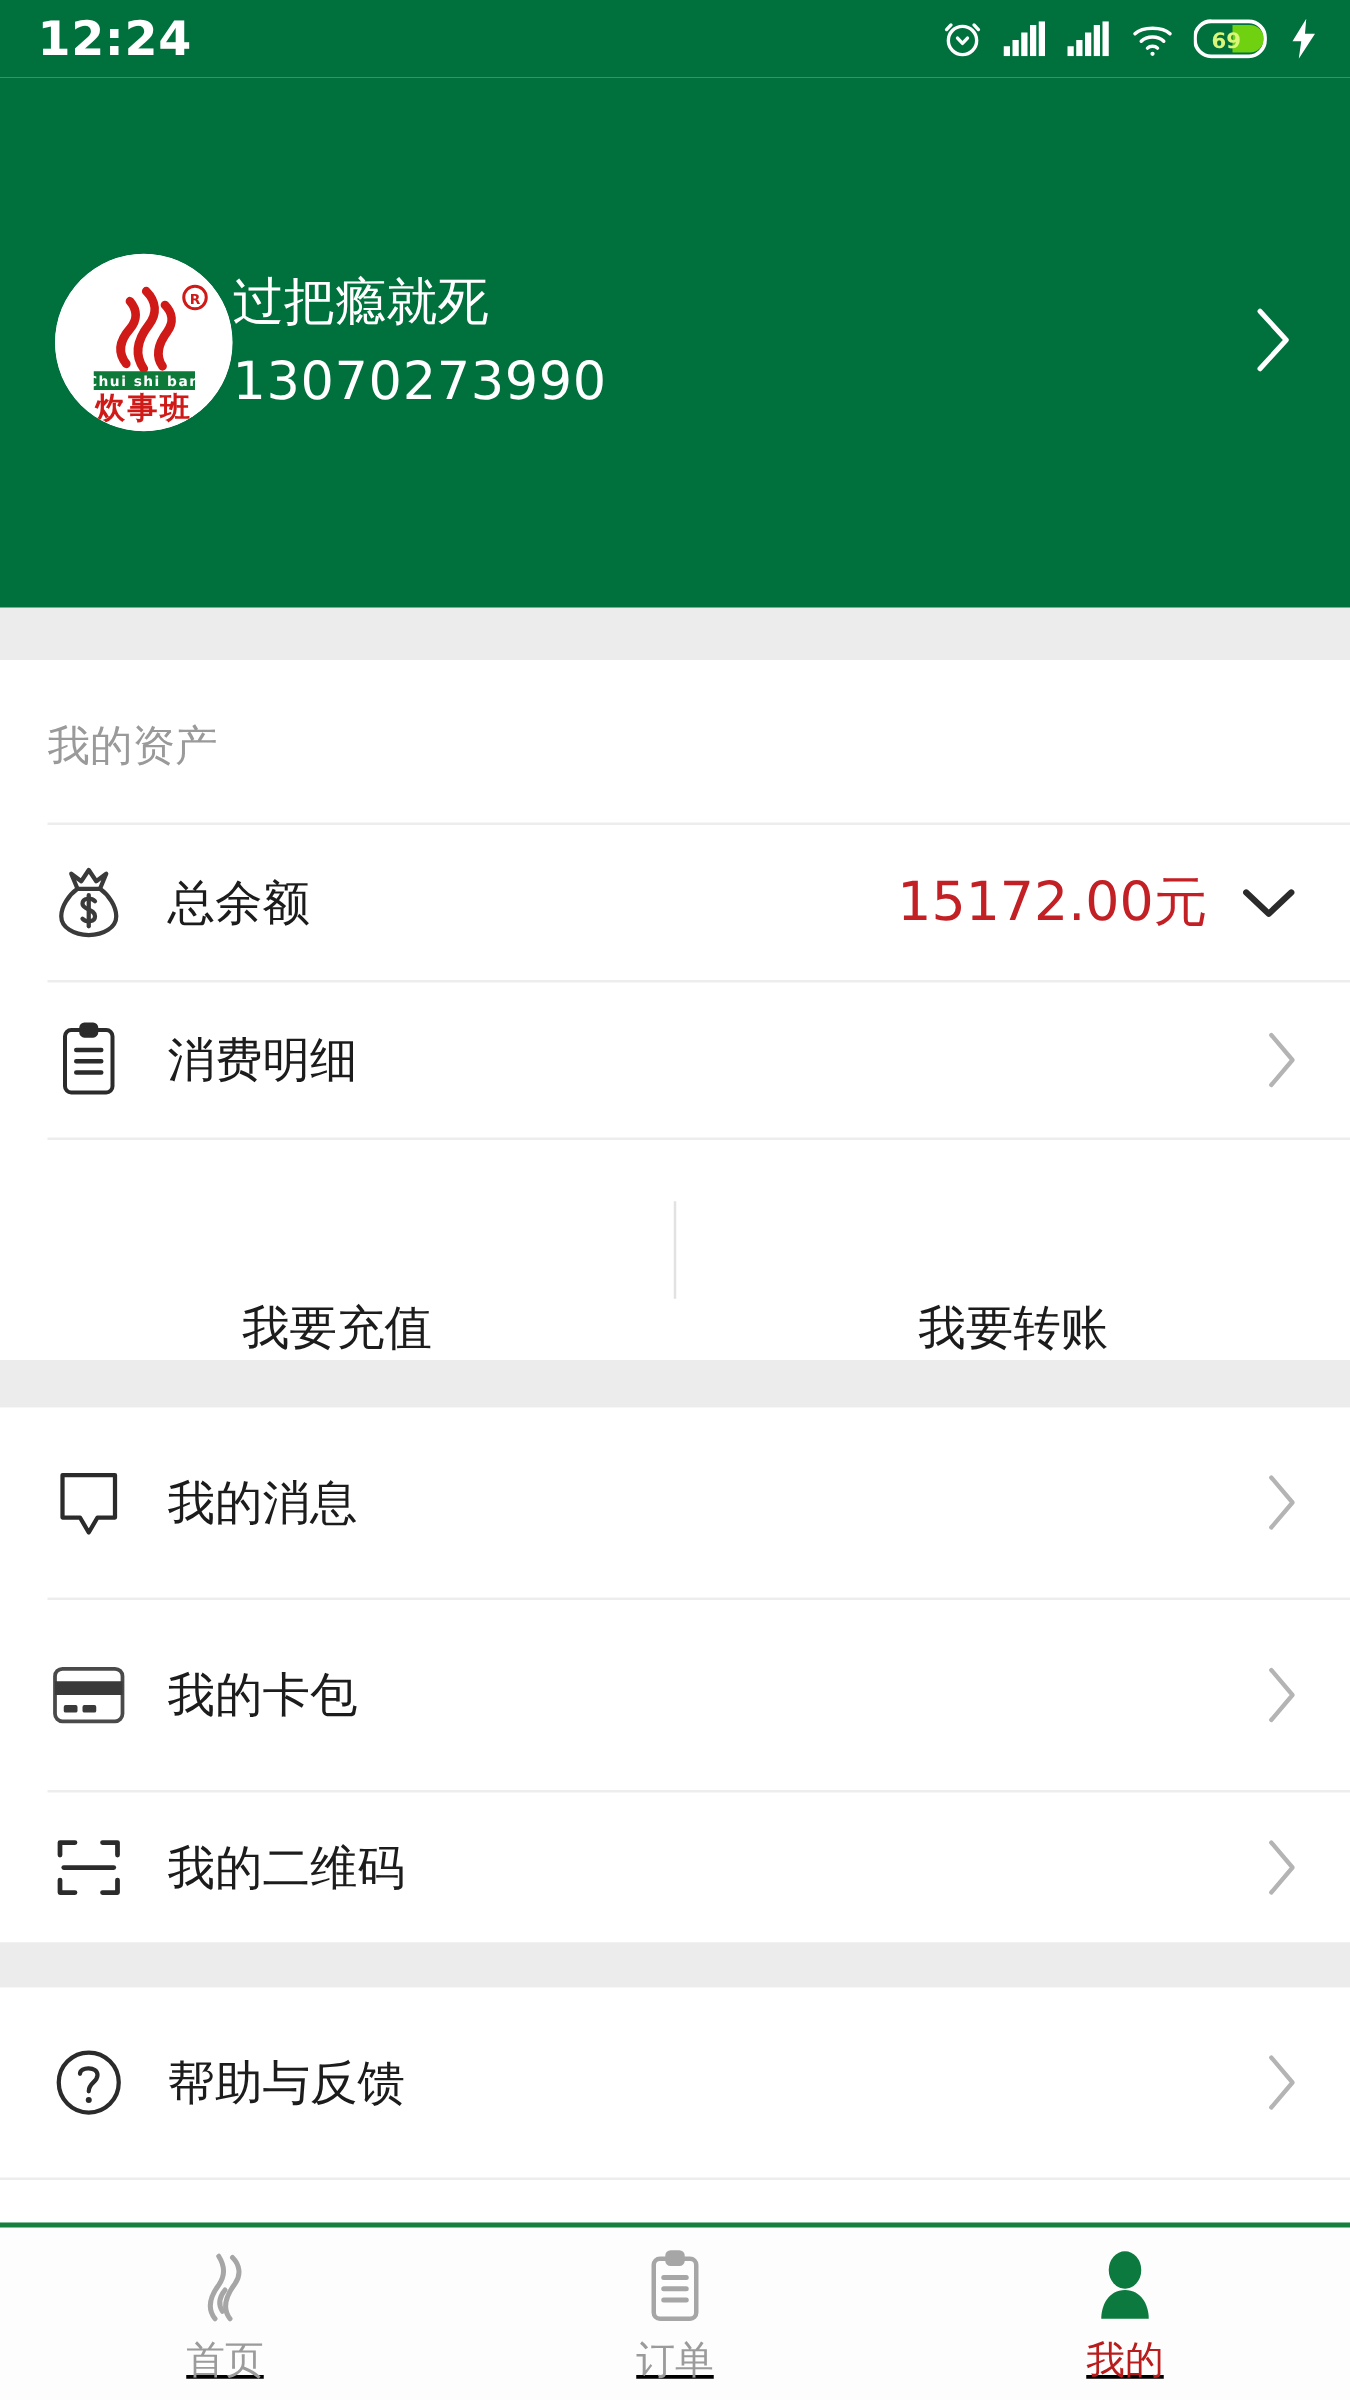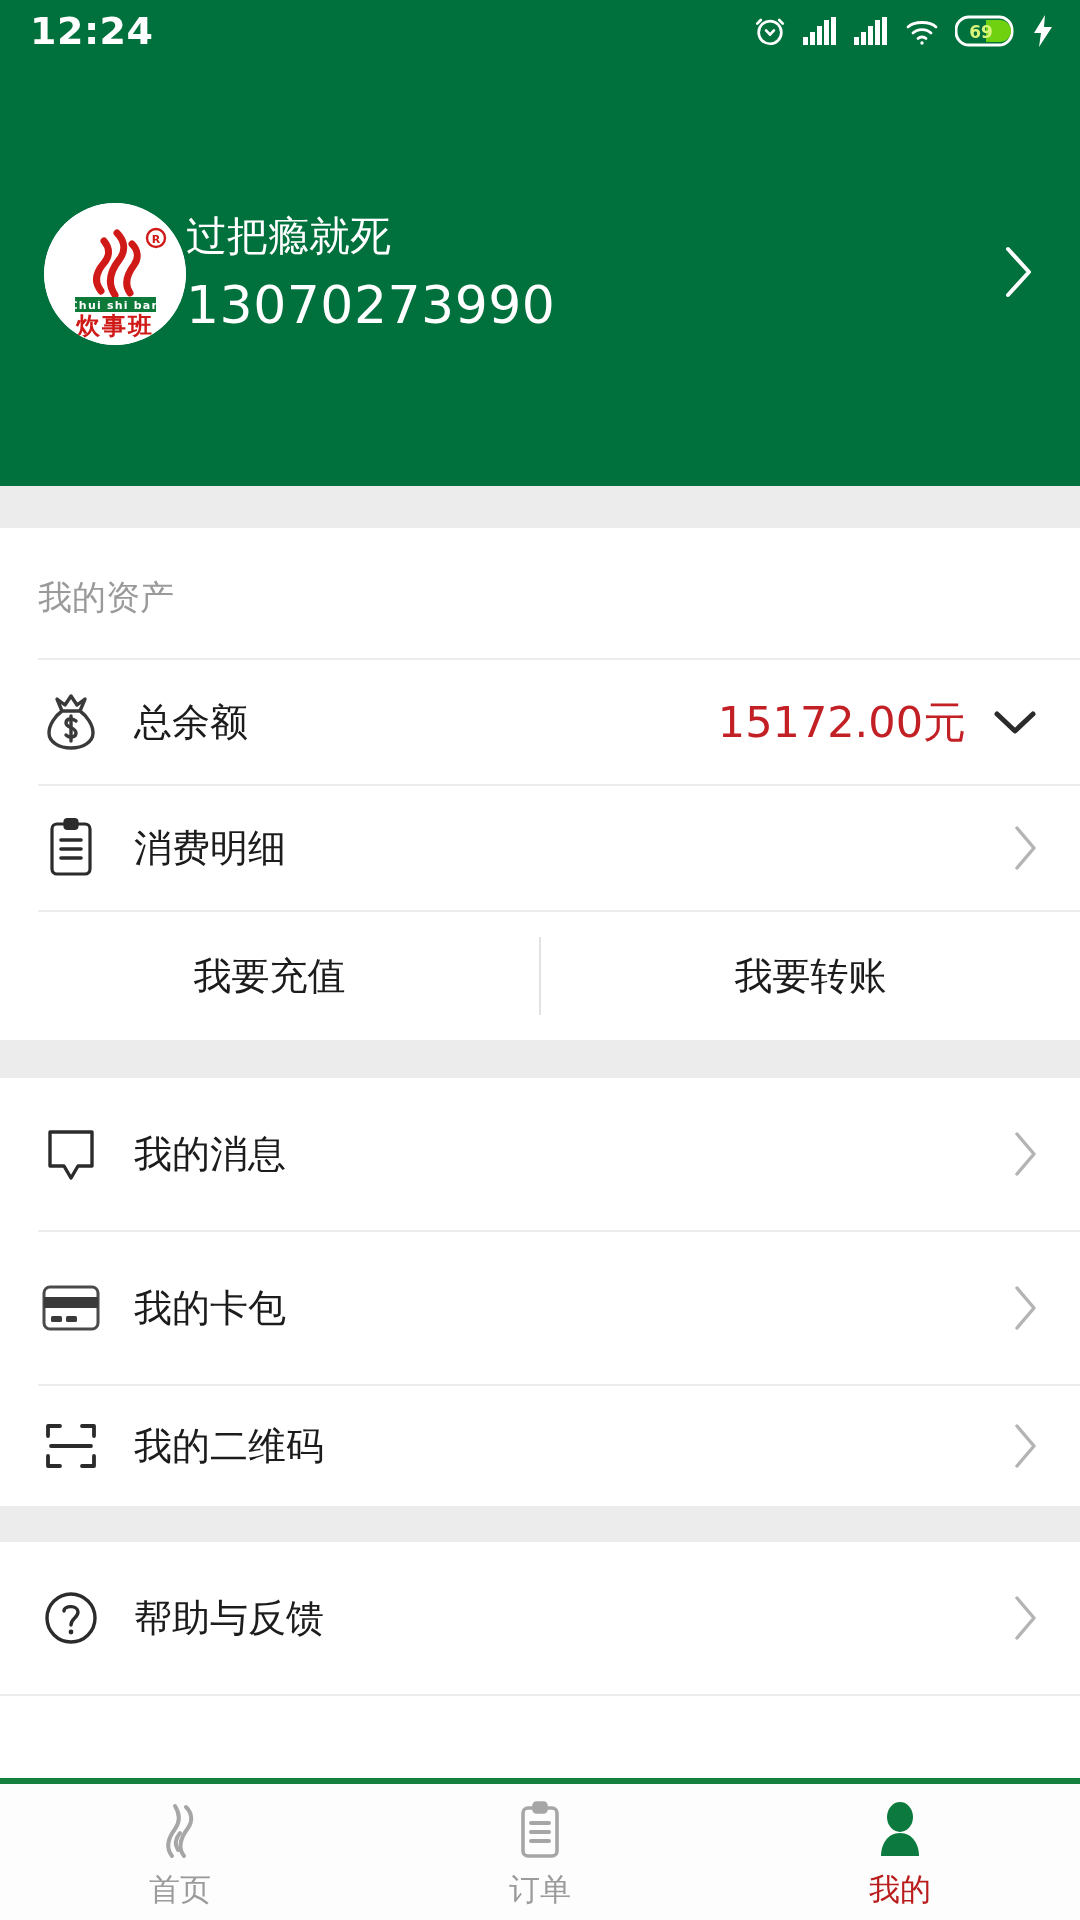--- a/index.html
+++ b/index.html
@@ -26,21 +26,21 @@
     display:flex; align-items:center; padding:0 34px 0 44px; position:relative;
   }
   .avatar {
     width:142px; height:142px; border-radius:50%; background:#ffffff;
     flex:0 0 auto; position:relative; overflow:hidden;
     display:flex; align-items:center; justify-content:center;
   }
   .avatar svg { display:block; }
   .profile-text { display:flex; flex-direction:column; gap:18px; }
   .profile-name { color:#ffffff; font-size:41px; line-height:1.1; }
-  .profile-phone { color:#ffffff; font-size:52px; line-height:1.1; letter-spacing:0.5px; }
+  .profile-phone { color:#ffffff; font-size:42px; line-height:1.1; letter-spacing:0.5px; }
   .profile-arrow { position:absolute; right:44px; top:50%; transform:translateY(-50%); }
 
   
   .gap { background:#ececec; flex:0 0 auto; }
   .card { background:#ffffff; flex:0 0 auto; }
   .section-title {
     font-size:34px; color:#9a9a9a; padding:52px 0 44px 38px; line-height:1;
   }
   .divider { height:2px; background:#ededed; margin-left:38px; }
   .divider.full { margin-left:0; }
@@ -48,32 +48,32 @@
   .row {
     display:flex; align-items:center; height:124px; padding:0 40px 0 38px;
   }
   .row .ico { width:66px; flex:0 0 66px; display:flex; align-items:center; justify-content:center; }
   .row .ico svg { display:block; }
   .row .label { font-size:38px; color:#1c1c1c; margin-left:30px; flex:1 1 auto; line-height:1; }
   .row .value { font-size:43px; color:#c32026; line-height:1; margin-right:24px; white-space:nowrap; }
   .row .chev { flex:0 0 auto; display:flex; align-items:center; }
 
   
-  .actions { display:flex; align-items:center; height:128px; }
+  .actions { display:flex; align-items:flex-end; height:176px; }
   .action-btn {
     flex:1 1 0; display:flex; align-items:center; justify-content:center;
     font-size:38px; color:#1c1c1c;
   }
   .action-sep { width:2px; background:#e2e2e2; align-self:center; height:78px; }
 
   
   .spacer { flex:1 1 auto; background:#ffffff; }
   .tabbar {
-    flex:0 0 auto; height:142px; background:#fdfdfd; border-top:6px solid #15803d;
-    display:flex; align-items:center;
+    flex:0 0 auto; height:142px; background:#fdfdfd; border-top:4px solid #15803d;
+    display:flex; align-items:center;text-decoration:underline;
   }
   .tab {
     flex:1 1 0; display:flex; flex-direction:column; align-items:center; justify-content:center; gap:12px;
   }
   .tab svg { display:block; }
   .tab-label { font-size:31px; color:#9b9b9b; line-height:1; }
   .tab.active .tab-label { color:#b91c1c; }
 </style>
 </head>
 <body>

